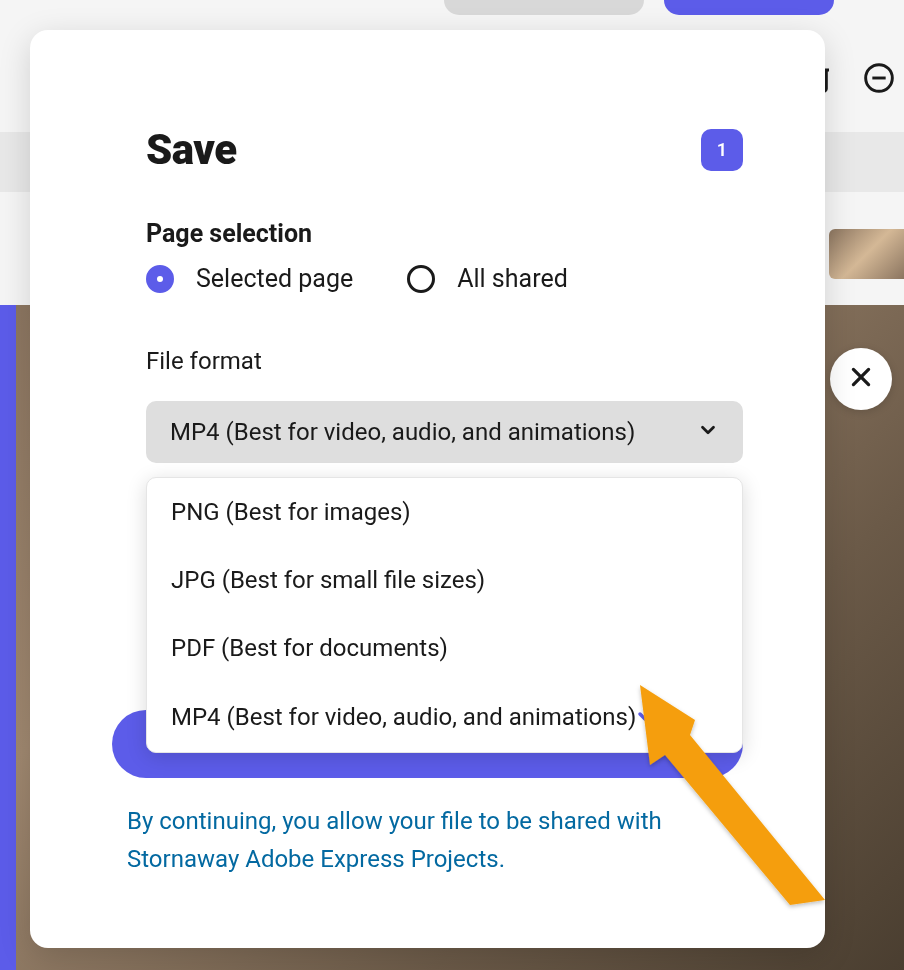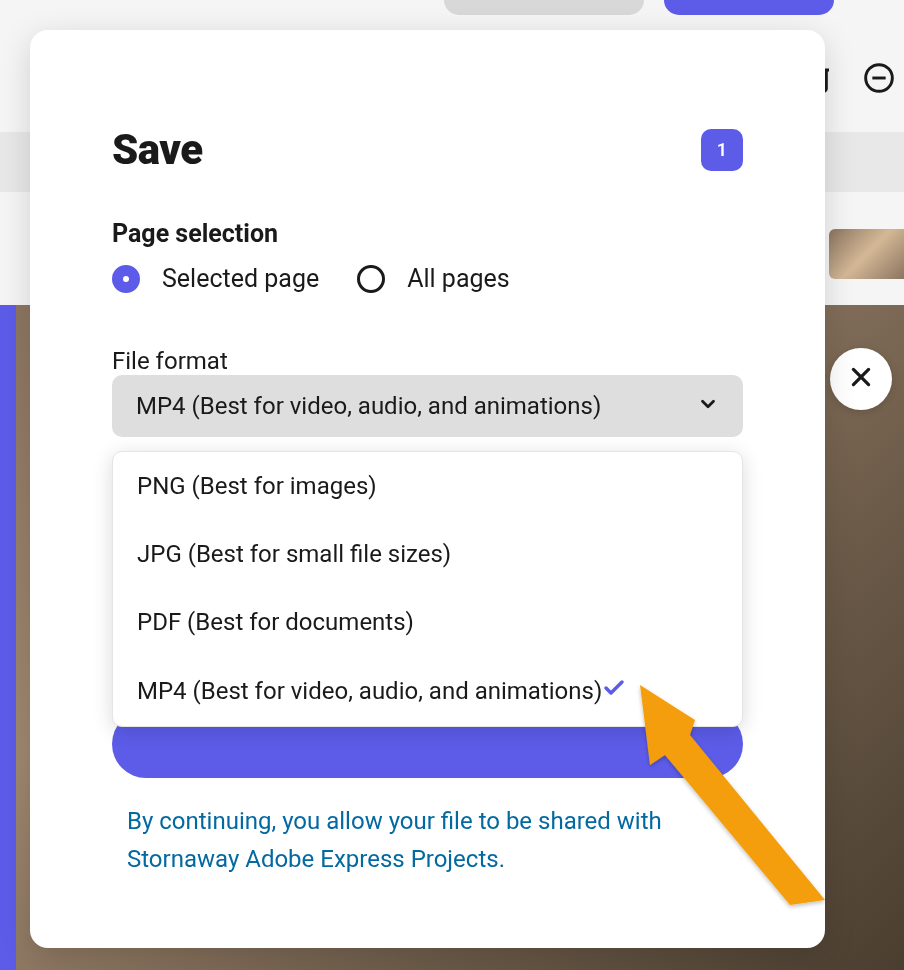--- a/index.html
+++ b/index.html
@@ -112,21 +112,21 @@
     
     .modal {
       position: absolute;
       top: 30px;
       left: 30px;
       width: 795px;
       height: 918px;
       background: white;
       border-radius: 18px;
       box-shadow: 0 8px 32px rgba(0,0,0,0.15);
-      padding: 95px 82px 50px 82px;
+      padding: 95px 82px 50px 116px;
     }
     
     .modal-header {
       display: flex;
       align-items: center;
       justify-content: space-between;
       margin-bottom: 45px;
     }
     
     .modal-title {
@@ -163,21 +163,21 @@
     
     .section-label {
       font-size: 25px;
       font-weight: 700;
       color: #1a1a1a;
       margin-bottom: 16px;
     }
     
     .radio-group {
       display: flex;
-      gap: 38px;
+      gap: 54px;
       margin-bottom: 54px;
     }
     
     .radio-option {
       display: flex;
       align-items: center;
       gap: 22px;
       cursor: pointer;
     }
     
@@ -207,21 +207,21 @@
     
     .radio-label {
       font-size: 25px;
       color: #1a1a1a;
     }
     
     .format-label {
       font-size: 24px;
       font-weight: 400;
       color: #1a1a1a;
-      margin-bottom: 0;
+      margin-bottom: 26px;
     }
     
     .select-box {
       width: 100%;
       background: #dedede;
       border-radius: 10px;
       padding: 17px 24px;
       display: flex;
       align-items: center;
       justify-content: space-between;
@@ -342,21 +342,21 @@
 
   <div class="section-label">Page selection</div>
 
   <div class="radio-group">
     <div class="radio-option">
       <div class="radio-circle selected"></div>
       <span class="radio-label">Selected page</span>
     </div>
     <div class="radio-option">
       <div class="radio-circle"></div>
-      <span class="radio-label">All pages</span>
+      <span class="radio-label">All shared</span>
     </div>
   </div>
 
   <div class="format-label">File format</div>
 
   <div class="select-box">
     <span class="select-value">MP4 (Best for video, audio, and animations)</span>
     <span>
       <svg class="select-chevron" viewBox="0 0 24 24" fill="none" stroke="#1a1a1a" stroke-width="3" stroke-linecap="round" stroke-linejoin="round">
         <polyline points="6 9 12 15 18 9"></polyline>

